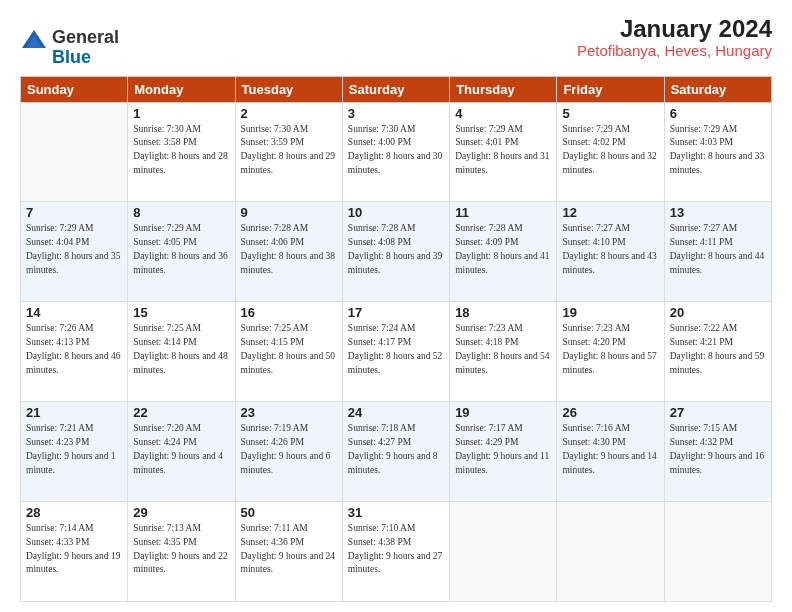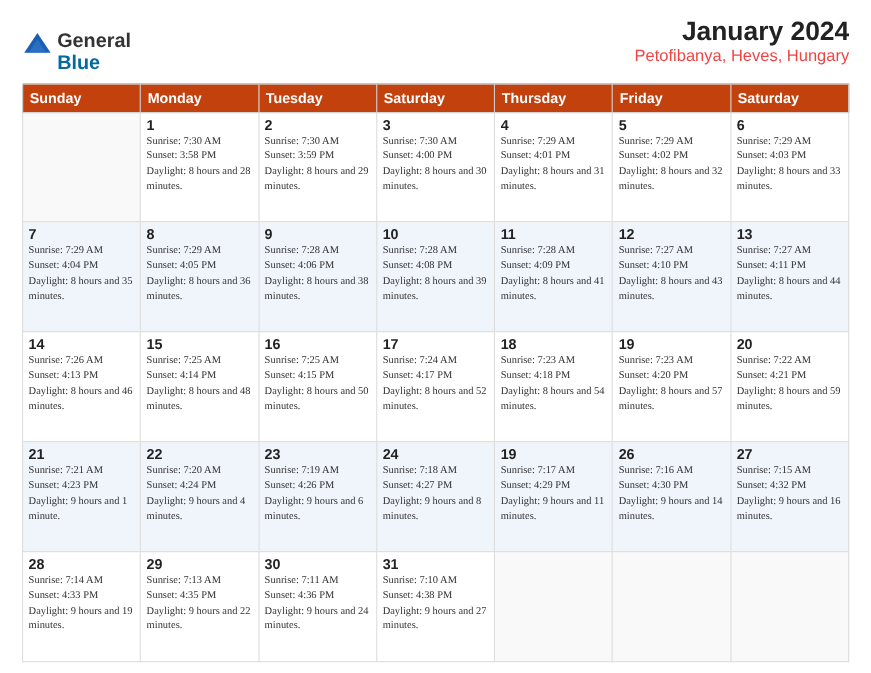--- a/index.html
+++ b/index.html
@@ -254,21 +254,21 @@
         <tr>
           <td class="row-white">
             <span class="day-num">28</span>
             <div class="day-info">Sunrise: 7:14 AM<br>Sunset: 4:33 PM<br>Daylight: 9 hours and 19 minutes.</div>
           </td>
           <td class="row-white">
             <span class="day-num">29</span>
             <div class="day-info">Sunrise: 7:13 AM<br>Sunset: 4:35 PM<br>Daylight: 9 hours and 22 minutes.</div>
           </td>
           <td class="row-white">
-            <span class="day-num">30</span>
+            <span class="day-num">50</span>
             <div class="day-info">Sunrise: 7:11 AM<br>Sunset: 4:36 PM<br>Daylight: 9 hours and 24 minutes.</div>
           </td>
           <td class="row-white">
             <span class="day-num">31</span>
             <div class="day-info">Sunrise: 7:10 AM<br>Sunset: 4:38 PM<br>Daylight: 9 hours and 27 minutes.</div>
           </td>
           <td class="row-white empty"></td>
           <td class="row-white empty"></td>
           <td class="row-white empty"></td>
         </tr>

